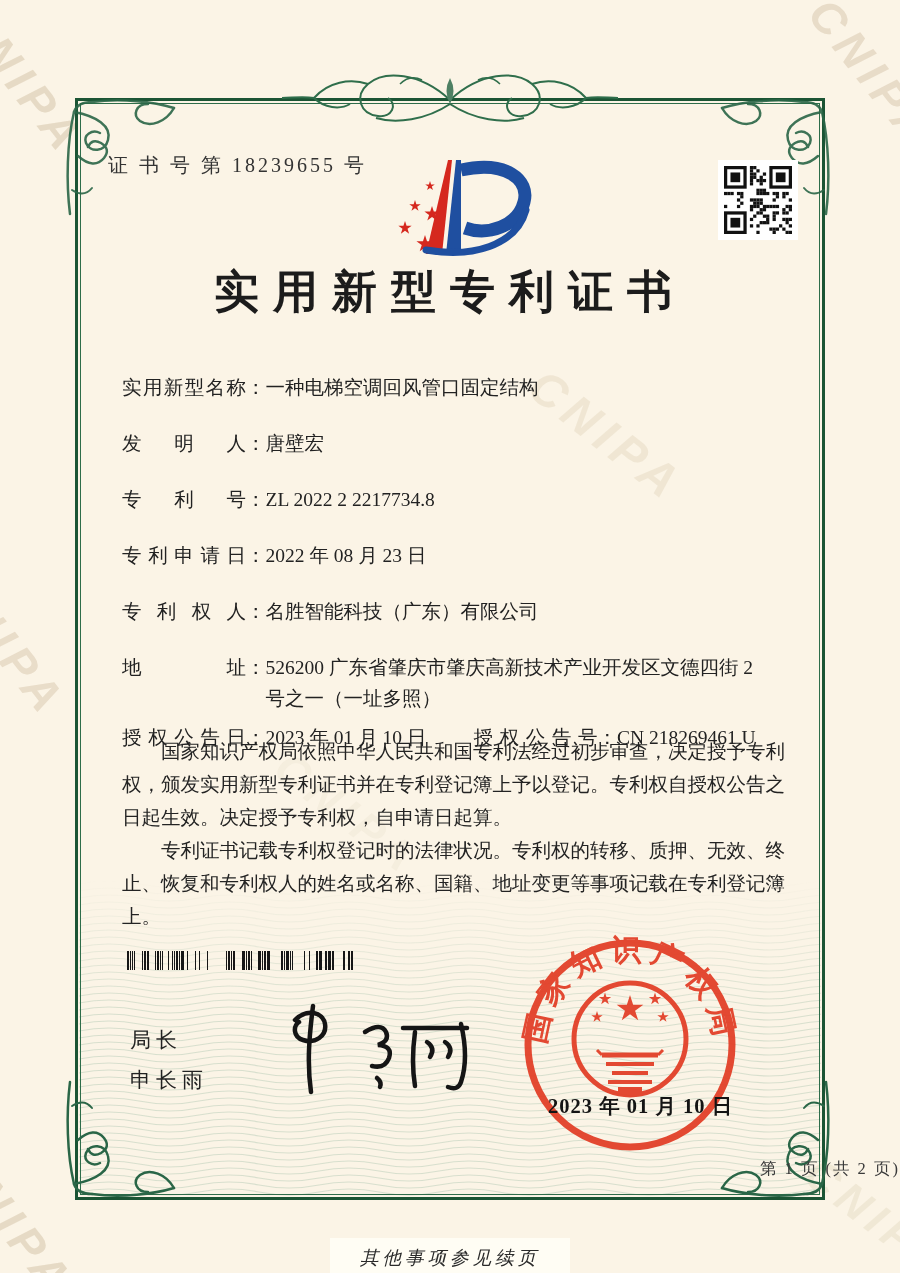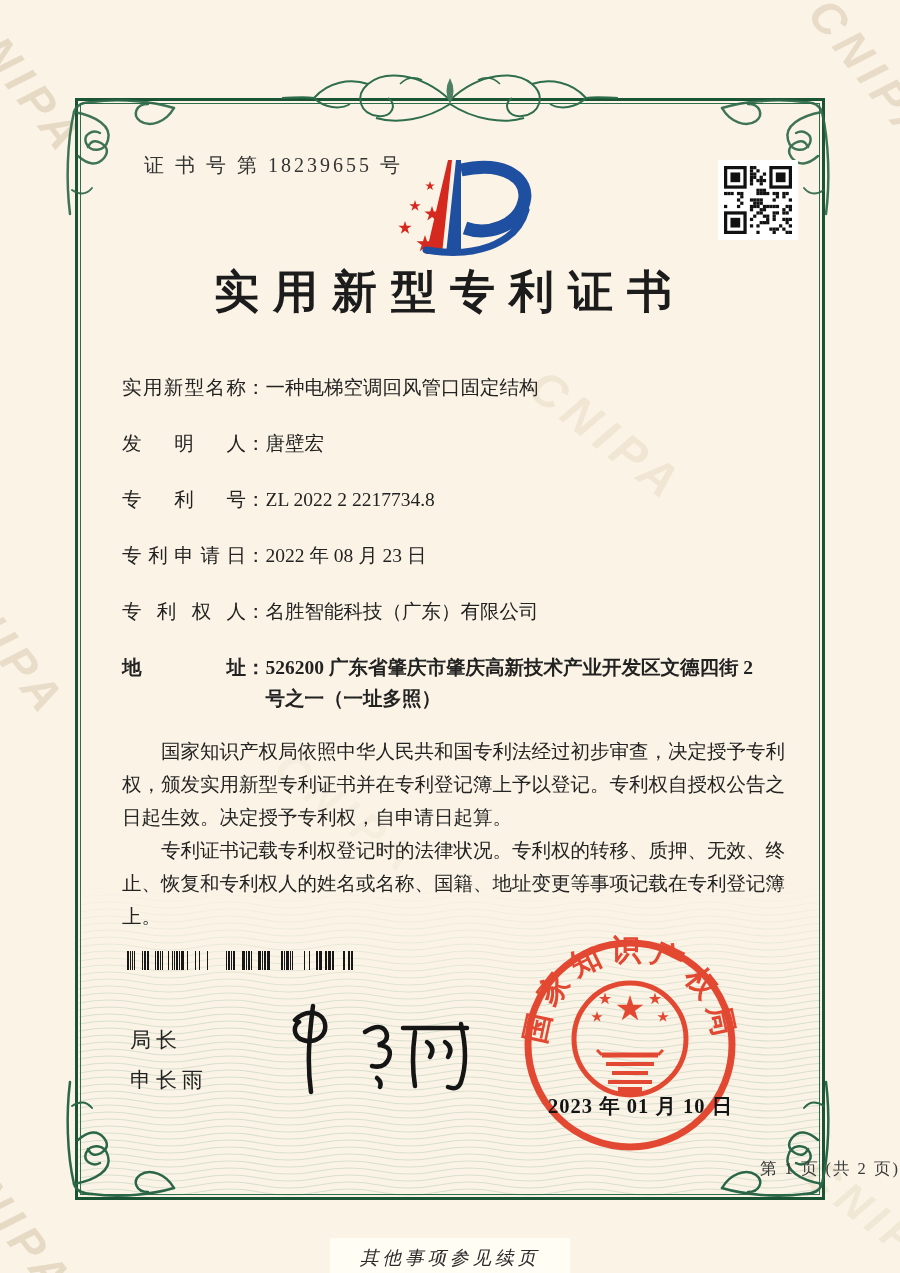--- a/index.html
+++ b/index.html
@@ -9,31 +9,31 @@
   .wm{position:absolute;font-family:"Liberation Sans","DejaVu Sans",sans-serif;font-style:italic;font-weight:700;letter-spacing:7px;transform-origin:left top;user-select:none;white-space:nowrap;}
   
   .frame{position:absolute;left:75px;top:98px;width:744px;height:1096px;border:3px solid #1b5434;z-index:2;pointer-events:none;}
   .frame::after{content:"";position:absolute;inset:2px;border:1px solid #2e6d4a;}
   .deco{position:absolute;z-index:3;pointer-events:none;}
   .guilloche{position:absolute;left:79px;top:880px;z-index:1;
     -webkit-mask-image:linear-gradient(to bottom,transparent 0,rgba(0,0,0,.55) 70px,#000 130px);
     mask-image:linear-gradient(to bottom,transparent 0,rgba(0,0,0,.55) 70px,#000 130px);}
   
   .content{position:absolute;inset:0;z-index:4;}
-  .cert-no{position:absolute;left:108px;top:152px;font-size:20px;letter-spacing:3px;color:#333;margin-left:36px;}
+  .cert-no{position:absolute;left:108px;top:152px;font-size:20px;letter-spacing:3px;color:#333;}
   .logo{position:absolute;left:368px;top:156px;}
   .qr-box{position:absolute;left:718px;top:160px;width:80px;height:80px;background:#fff;}
   .qr-box svg{position:absolute;inset:6px;}
   .title{position:absolute;left:0;top:262px;width:100%;text-align:center;font-size:45px;font-weight:700;letter-spacing:14px;color:#1c1c1c;margin:0;}
   .fields{position:absolute;left:122px;top:372px;width:672px;font-size:19.5px;line-height:31px;color:#222;}
   .frow{margin-bottom:25px;white-space:nowrap;}
   .flabel{display:inline-block;width:124px;text-align:justify;text-align-last:justify;vertical-align:top;}
   .fcolon{display:inline-block;vertical-align:top;}
   .fvalue{display:inline-block;width:498px;vertical-align:top;white-space:normal;}
-  .frow.addr{margin-bottom:8px;font-weight:bold;}
+  .frow.addr{margin-bottom:8px;}
   .grant-row{display:flex;}
   .grant-row .fvalue1{display:inline-block;width:208px;}
   .body-text{position:absolute;left:122px;top:735px;width:668px;font-size:19.5px;line-height:33px;color:#232323;}
   .body-text p{margin:0;text-indent:2em;}
   .barcode{position:absolute;left:126px;top:951px;}
   .signer-title{position:absolute;left:130px;top:1026px;font-family:"Liberation Sans","DejaVu Sans",sans-serif;font-size:21px;letter-spacing:5px;color:#222;}
   .signer-name{position:absolute;left:130px;top:1066px;font-family:"Liberation Sans","DejaVu Sans",sans-serif;font-size:21px;letter-spacing:5px;color:#222;}
   .signature{position:absolute;left:265px;top:998px;}
   .seal{position:absolute;left:518px;top:933px;}
   .seal-date{position:absolute;left:548px;top:1092px;font-size:20.5px;letter-spacing:1px;color:#141414;font-weight:600;}
@@ -296,20 +296,28 @@
       </div>
       <div class="frow">
         <span class="flabel">专利申请日</span><span class="fcolon">：</span><span class="fvalue">2022 年 08 月 23 日</span>
       </div>
       <div class="frow">
         <span class="flabel">专利权人</span><span class="fcolon">：</span><span class="fvalue">名胜智能科技（广东）有限公司</span>
       </div>
       <div class="frow addr">
         <span class="flabel">地址</span><span class="fcolon">：</span><span class="fvalue">526200 广东省肇庆市肇庆高新技术产业开发区文德四街 2 号之一（一址多照）</span>
       </div>
+      <div class="frow grant-row">
+        <span>
+          <span class="flabel">授权公告日</span><span class="fcolon">：</span><span class="fvalue1">2023 年 01 月 10 日</span>
+        </span>
+        <span>
+          <span class="flabel">授权公告号</span><span class="fcolon">：</span><span>CN 218269461 U</span>
+        </span>
+      </div>
     </div>
 
     <div class="body-text">
       <p>国家知识产权局依照中华人民共和国专利法经过初步审查，决定授予专利权，颁发实用新型专利证书并在专利登记簿上予以登记。专利权自授权公告之日起生效。决定授予专利权，自申请日起算。</p>
       <p>专利证书记载专利权登记时的法律状况。专利权的转移、质押、无效、终止、恢复和专利权人的姓名或名称、国籍、地址变更等事项记载在专利登记簿上。</p>
     </div>
 
     <svg class="barcode" id="barcode" width="234" height="20">
         <rect x="1" y="0" width="2" height="19" fill="#161616"></rect>
         <rect x="4" y="0" width="1" height="19" fill="#161616"></rect>

